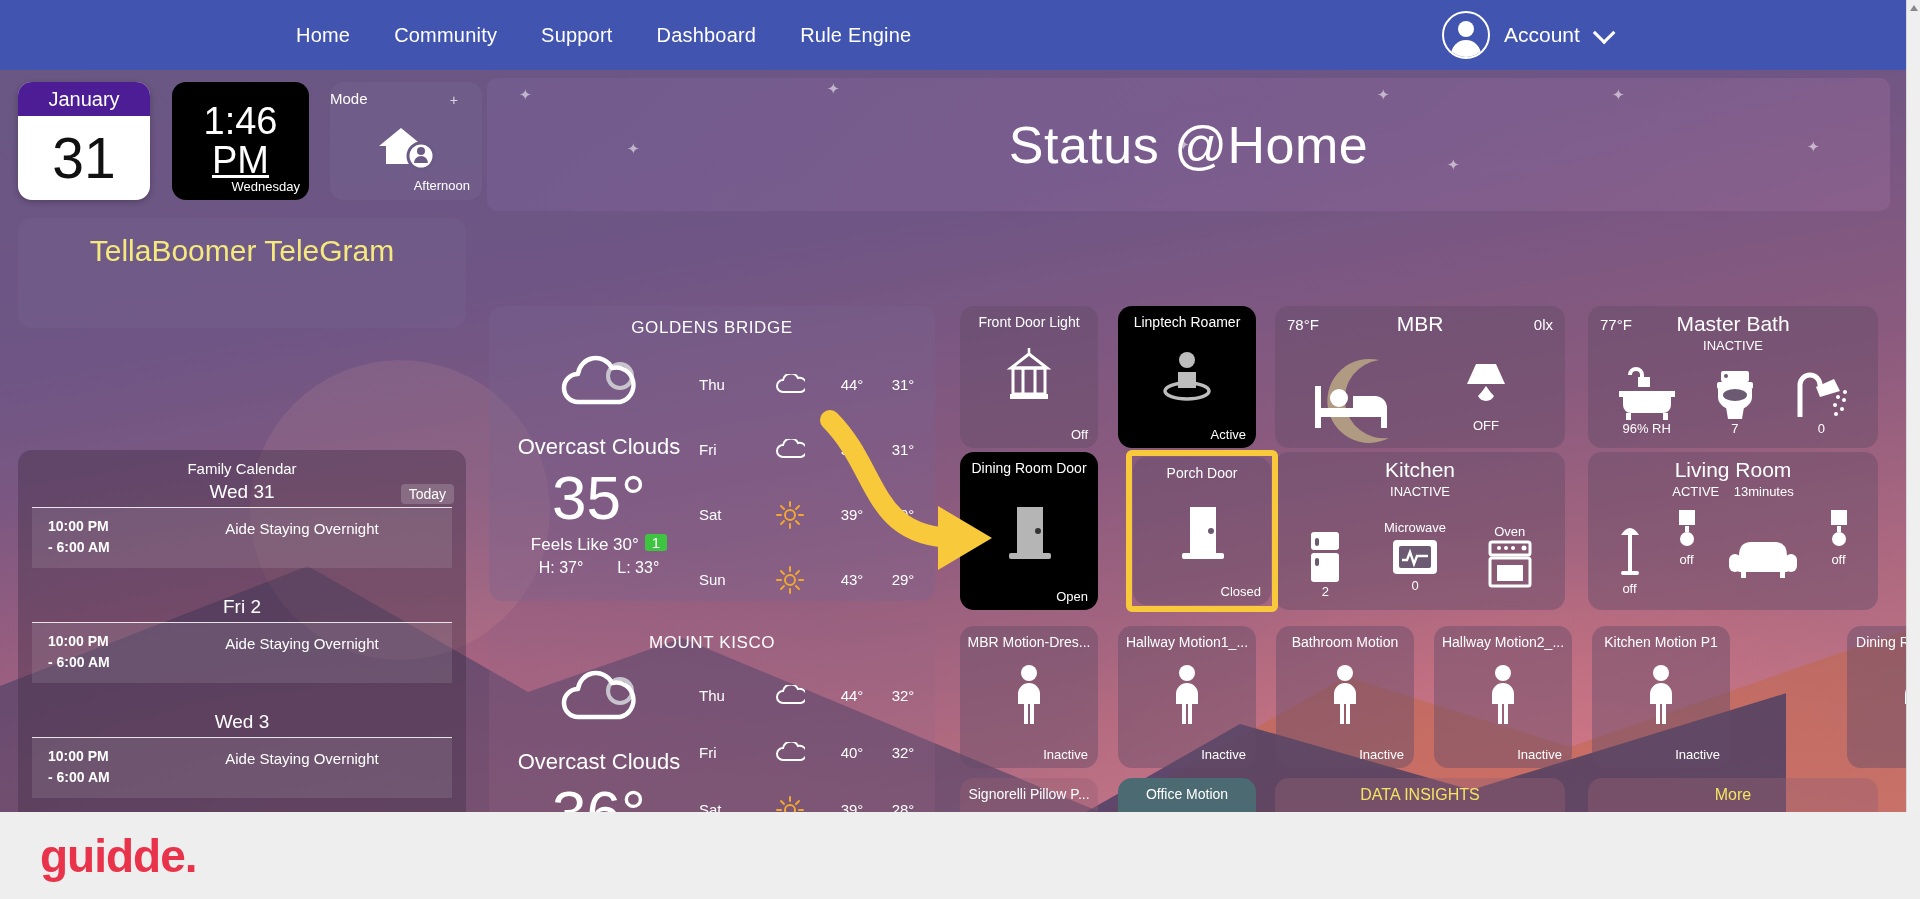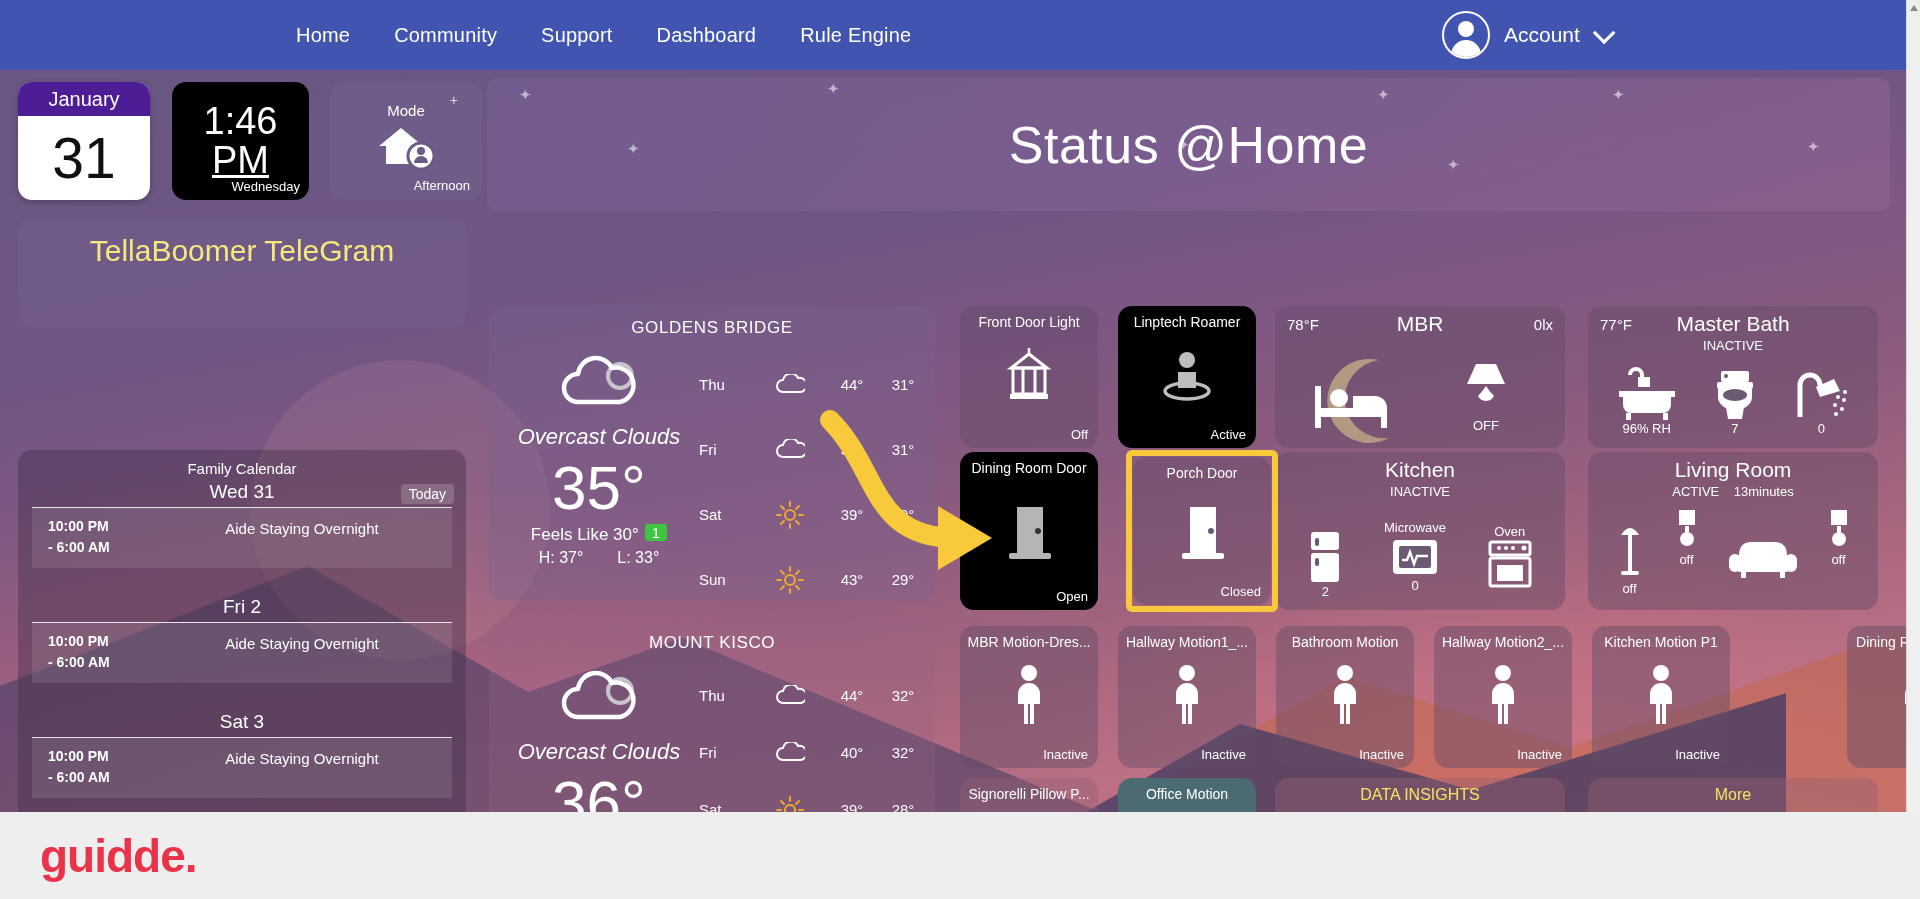--- a/index.html
+++ b/index.html
@@ -120,22 +120,22 @@
   .clock-ampm { font-size: 38px; line-height: 1.02; text-decoration: underline; }
   .clock-dow {
     position: absolute; right: 9px; bottom: 6px; font-size: 13px;
   }
   .mode-widget {
     position: absolute; left: 330px; top: 12px; width: 152px; height: 118px;
     border-radius: 14px; background: rgba(120,100,145,.42);
     position: absolute;
   }
   .mode-title {
-    position: absolute; top: 8px; width: 100%; text-align: center;
-    color: #fff; font-size: 15px; margin-top: 12px;
+    position: absolute; top: 8px; width: 100%; text-align: left;
+    color: #fff; font-size: 15px;
   }
   .mode-plus { position: absolute; right: 24px; top: 10px; color: rgba(255,255,255,.75); font-size: 14px; }
   .mode-icon {
     position: absolute; left: 50%; top: 38px; transform: translateX(-50%);
   }
   .mode-sub {
     position: absolute; bottom: 7px; right: 12px; color: #fff; font-size: 13px;
   }
 
   .telegram {
@@ -175,21 +175,21 @@
     position: absolute; border-radius: 14px;
     background: rgba(120,100,145,.34);
   }
   .wc1 { left: 489px; top: 236px; width: 446px; height: 295px; }
   .wc2 { left: 489px; top: 551px; width: 446px; height: 262px; background: rgba(150,100,130,.26); }
   .wc-title {
     position: absolute; width: 100%; top: 12px; text-align: center;
     color: #fff; font-size: 17px; letter-spacing: .6px;
   }
   .wc-left { position: absolute; left: 0; top: 46px; width: 220px; text-align: center; }
-  .wc-desc { color: #fff; font-size: 22px; margin-top: 8px; font-style: italic; }
+  .wc-desc { color: #fff; font-size: 22px; margin-top: 18px; }
   .wc-temp { color: #fff; font-size: 62px; line-height: 1.1; margin-top: 4px; }
   .wc-feels { color: #fff; font-size: 17px; margin-top: 2px; }
   .wc-hl { color: #fff; font-size: 16px; margin-top: 4px; display: flex; justify-content: center; gap: 34px;}
   .wc-badge {
     display: inline-block; background: #3fc442; color: #fff; font-size: 15px;
     padding: 0px 7px; border-radius: 3px; margin-left: 6px; vertical-align: 2px;
   }
   .wc-rows { position: absolute; right: 8px; top: 46px; width: 228px; }
   .wc-row {
     display: grid; grid-template-columns: 56px 70px 54px 48px;
@@ -331,21 +331,21 @@
       <div class="cal-date">Fri 2</div>
       <div class="cal-event">
         <div class="ev-time">
           <div>10:00 PM</div>
           <div>- 6:00 AM</div>
         </div>
         <div class="ev-title">Aide Staying Overnight</div>
       </div>
       <div class="cal-gap"></div>
 
-      <div class="cal-date">Sat 3</div>
+      <div class="cal-date">Wed 3</div>
       <div class="cal-event">
         <div class="ev-time">
           <div>10:00 PM</div>
           <div>- 6:00 AM</div>
         </div>
         <div class="ev-title">Aide Staying Overnight</div>
       </div>
       <div class="cal-gap"></div>
 
     </div>

